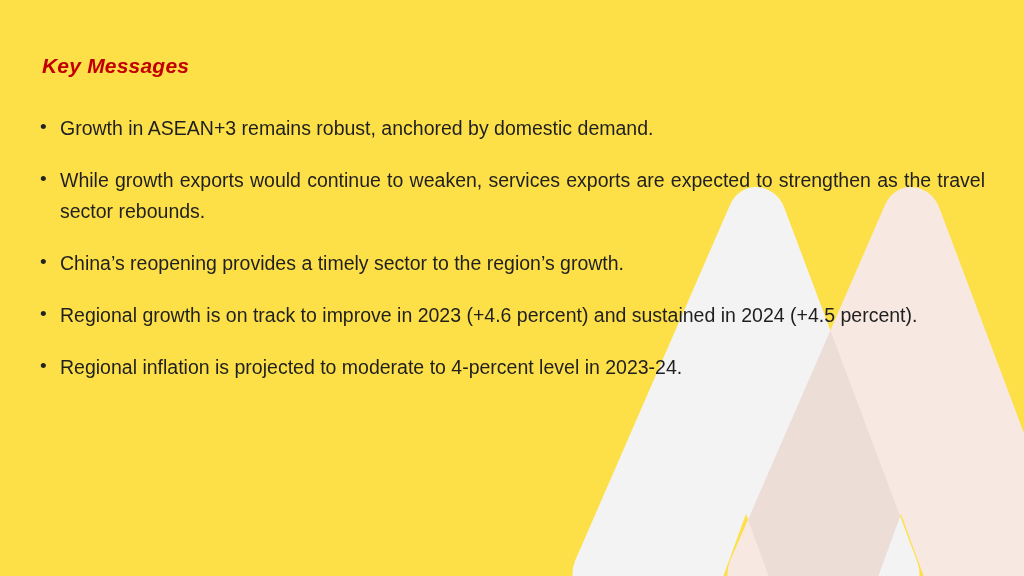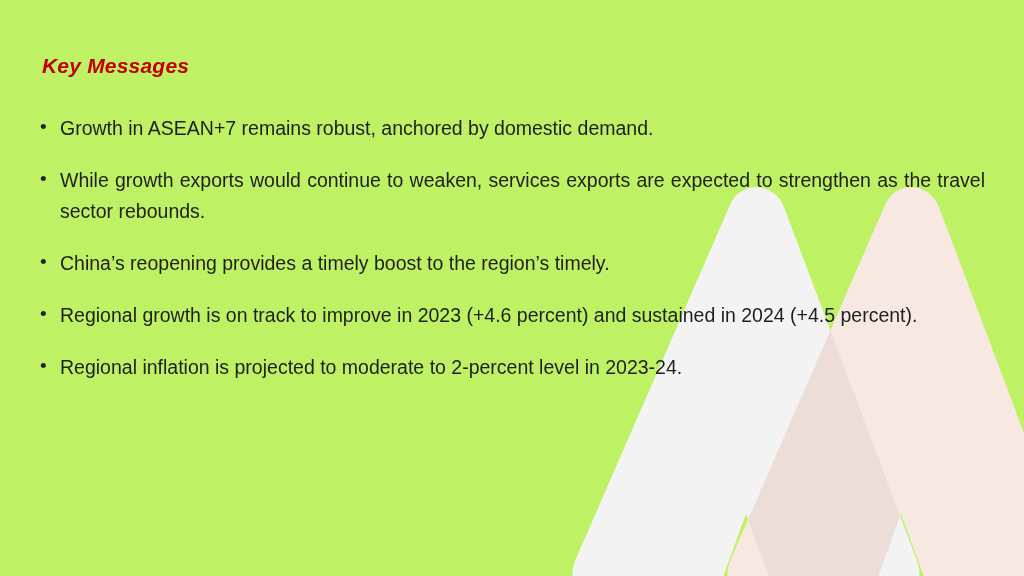--- a/index.html
+++ b/index.html
@@ -4,21 +4,21 @@
 <style>
   html, body {
     margin: 0;
     padding: 0;
     background: #ffffff;
   }
   .slide {
     position: relative;
     width: 1024px;
     height: 576px;
-    background: #bef264;
+    background: #fde047;
     overflow: hidden;
     font-family: "Liberation Sans", sans-serif;
   }
 
   
   .deco-layer {
     position: absolute;
     inset: 0;
     pointer-events: none;
     z-index: 0;
@@ -130,38 +130,38 @@
       </g>
     </svg>
   </div>
 
   <div class="title">Key Messages</div>
 
   <div class="bullets">
 
     <div class="bullet-item nojust">
       <span class="bullet-mark">•</span>
-      <span class="bullet-text">Growth in ASEAN+7 remains robust, anchored by domestic demand.</span>
+      <span class="bullet-text">Growth in ASEAN+3 remains robust, anchored by domestic demand.</span>
     </div>
 
     <div class="bullet-item">
       <span class="bullet-mark">•</span>
       <span class="bullet-text">While growth exports would continue to weaken, services exports are expected to strengthen as the travel sector rebounds.</span>
     </div>
 
     <div class="bullet-item nojust">
       <span class="bullet-mark">•</span>
-      <span class="bullet-text">China’s reopening provides a timely boost to the region’s timely.</span>
+      <span class="bullet-text">China’s reopening provides a timely sector to the region’s growth.</span>
     </div>
 
     <div class="bullet-item">
       <span class="bullet-mark">•</span>
       <span class="bullet-text">Regional growth is on track to improve in 2023 (+4.6 percent) and sustained in 2024 (+4.5 percent).</span>
     </div>
 
     <div class="bullet-item nojust">
       <span class="bullet-mark">•</span>
-      <span class="bullet-text">Regional inflation is projected to moderate to 2-percent level in 2023-24.</span>
+      <span class="bullet-text">Regional inflation is projected to moderate to 4-percent level in 2023-24.</span>
     </div>
 
   </div>
 
 </div>
 
 </body></html>

